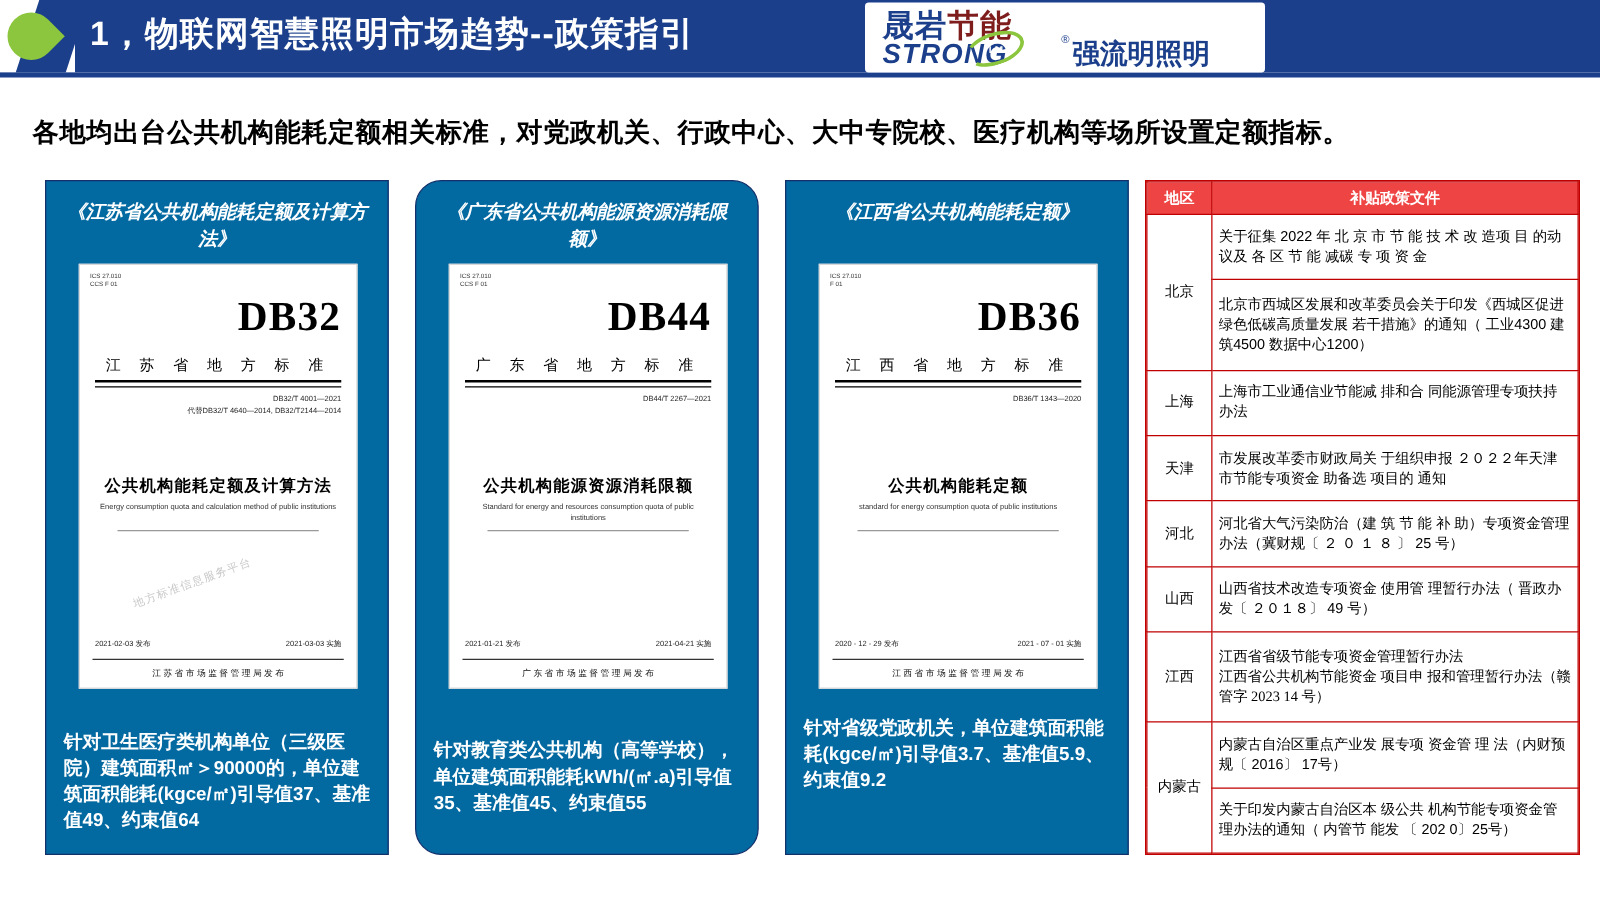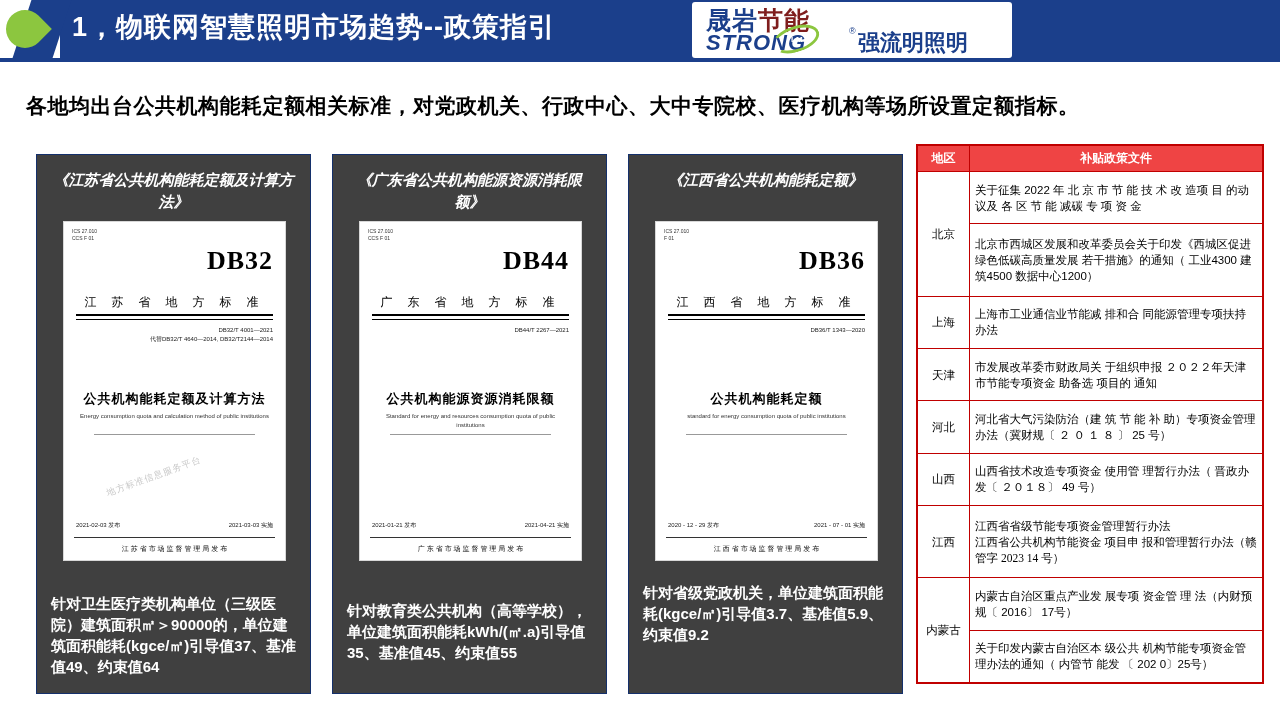--- a/index.html
+++ b/index.html
@@ -128,28 +128,28 @@
     font-size: 21px;
     font-weight: bold;
     color: #000000;
     letter-spacing: 0.5px;
     white-space: nowrap;
   }
 
   
   .card {
     position: absolute;
-    top: 154px;
+    top: 144px;
     width: 275px;
     height: 540px;
-    background: #404040;
+    background: #0369a1;
     border: 1px solid #14306b;
   }
   #card0 { left: 36px; }
-  #card1 { left: 332px; }
+  #card1 { left: 332px; border-radius: 21px; }
   #card2 { left: 628px; }
 
   .card-title {
     position: absolute;
     left: 10px; right: 10px;
     top: 14px;
     text-align: center;
     color: #ffffff;
     font-size: 15px;
     font-weight: bold;
@@ -170,21 +170,21 @@
     position: absolute;
     left: 8px; top: 6px;
     font-size: 5px;
     color: #333;
     line-height: 7px;
     text-align: left;
   }
   .doc-big {
     position: absolute;
     right: 12px; top: 24px;
-    font-size: 26px;
+    font-size: 33px;
     font-weight: bold;
     color: #000;
     letter-spacing: 1px;
     font-family: "Liberation Serif", serif;
   }
   .doc-std {
     position: absolute;
     left: 0; right: 0;
     top: 72px;
     text-align: center;

